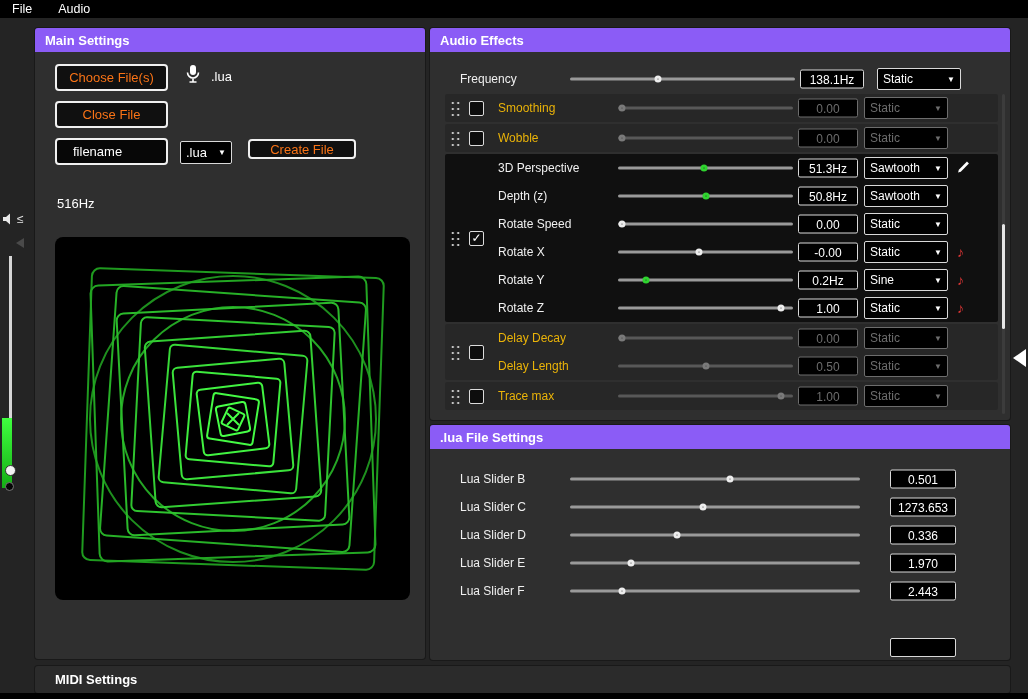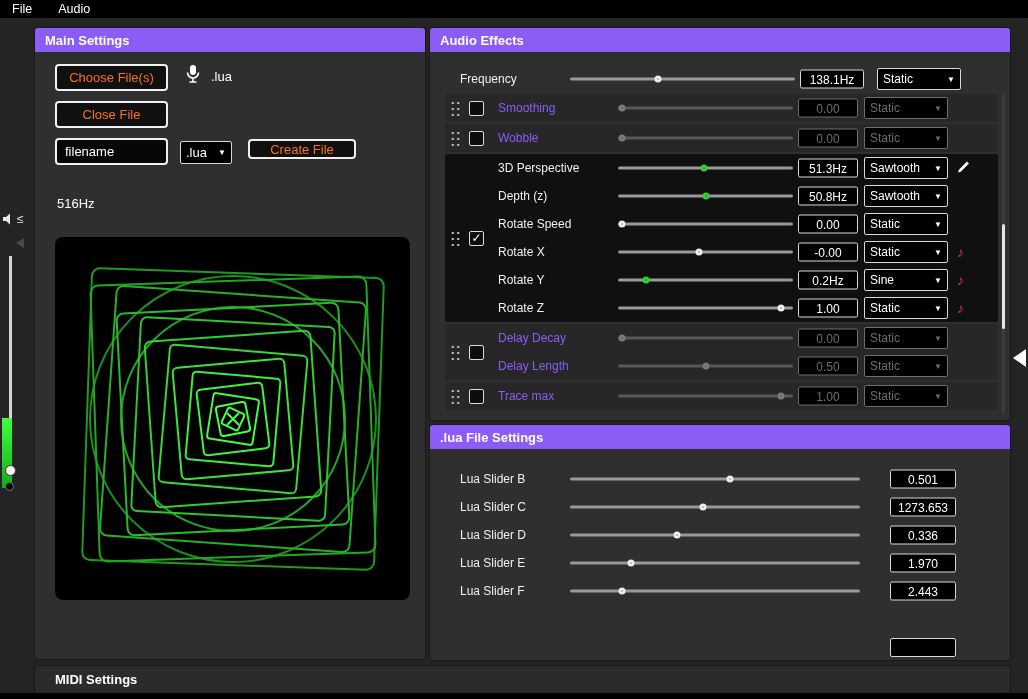--- a/index.html
+++ b/index.html
@@ -9,21 +9,21 @@
 .menu-item{color:#fff;font-size:12.5px;cursor:default}
 .workspace{position:absolute;top:18px;left:0;width:1028px;height:675px;background:#242424}
 .panel{position:absolute;background:#2f2f2f;border-radius:3px;overflow:hidden;box-shadow:0 0 0 1px #191919}
 .panel-header{position:absolute;top:0;left:0;right:0;height:24px;background:#8b5cf6;display:flex;align-items:center;padding-left:10px}
 .panel-title{color:#fff;font-size:13px;font-weight:bold}
 .panel-body{position:absolute;top:24px;left:0;right:0;bottom:0}
 #panel-main{left:35px;top:28px;width:390px;height:631px}
 #panel-fx{left:430px;top:28px;width:580px;height:392px}
 #panel-lua{left:430px;top:425px;width:580px;height:235px}
 .btn{position:absolute;background:#101010;border:2px solid #f0f0f0;border-radius:4px;color:#f97316;font-size:13px;display:flex;align-items:center;justify-content:center;cursor:pointer}
-.text-input{position:absolute;background:#070707;border:2px solid #f0f0f0;border-radius:4px;color:#fff;font-size:13px;padding-left:8px;outline:none}
+.text-input{position:absolute;background:#070707;border:2px solid #f0f0f0;border-radius:4px;color:#fff;font-size:13px;padding-left:16px;outline:none}
 .plain-label{position:absolute;color:#fff;font-size:13px}
 .abs{position:absolute}
 .dd{background:#000;border:1px solid #d9d9d9;border-radius:2px;color:#fff;font-size:12px;display:flex;align-items:center;justify-content:space-between;padding:10px 5px;cursor:pointer}
 .dd .arr{font-size:8px;margin-left:4px}
 .valbox{background:#000;border:1px solid #d9d9d9;border-radius:2px;color:#fff;font-size:12px;display:flex;align-items:center;justify-content:center}
 .slider{position:absolute;cursor:pointer}
 .track{position:absolute;left:0;right:0;top:50%;transform:translateY(-50%);height:3px;background:#9a9a9a;border-radius:2px}
 .thumb{position:absolute;top:50%;transform:translate(-50%,-50%);width:7px;height:7px;border-radius:50%;border:3px solid #fff;background:#101010}
 .thumb.green{border-color:#2fd32f}
 .thumb.white{border-color:#ededed}
@@ -31,21 +31,21 @@
 .freq-row{position:absolute;left:0;top:14px;width:100%;height:26px}
 .freq-row .fx-label{left:30px}
 .freq-row .slider{left:140px;width:225px;top:0;height:100%}
 .freq-row .valbox{position:absolute;left:370px;width:64px;top:50%;transform:translateY(-50%);height:19px}
 .freq-row .dd{position:absolute;left:447px;width:84px;top:50%;transform:translateY(-50%);height:19px}
 .fx-label{position:absolute;left:3px;top:50%;transform:translateY(-50%);font-size:12px;color:#f0f0f0;white-space:nowrap}
 .fx-list{position:absolute;left:15px;right:12px;top:42px}
 .fx-group{display:flex;align-items:center;margin-bottom:2px;border-radius:2px}
 .fx-group.on{background:#101010}
 .fx-group.off{background:#272727}
-.off .fx-label{color:#8b5cf6}
+.off .fx-label{color:#eab308}
 .off .track{background:#585858}
 .off .valbox{border-color:#6d6d6d;color:#6d6d6d}
 .off .dd{border-color:#6d6d6d;color:#6d6d6d}
 .fx-gutter{flex:0 0 50px;display:flex;align-items:center;gap:8px;padding-left:5px}
 .fx-rows{flex:1}
 .fx-row{position:relative;height:28px}
 .fx-row .slider{left:123px;width:175px;top:0;height:100%}
 .fx-row .valbox{position:absolute;left:303px;width:60px;top:50%;transform:translateY(-50%);height:19px}
 .fx-row .dd{position:absolute;left:369px;width:84px;top:50%;transform:translateY(-50%);height:19px}
 .row-icon{position:absolute;left:462px;top:50%;transform:translateY(-50%);font-size:14px;cursor:pointer;line-height:1}

